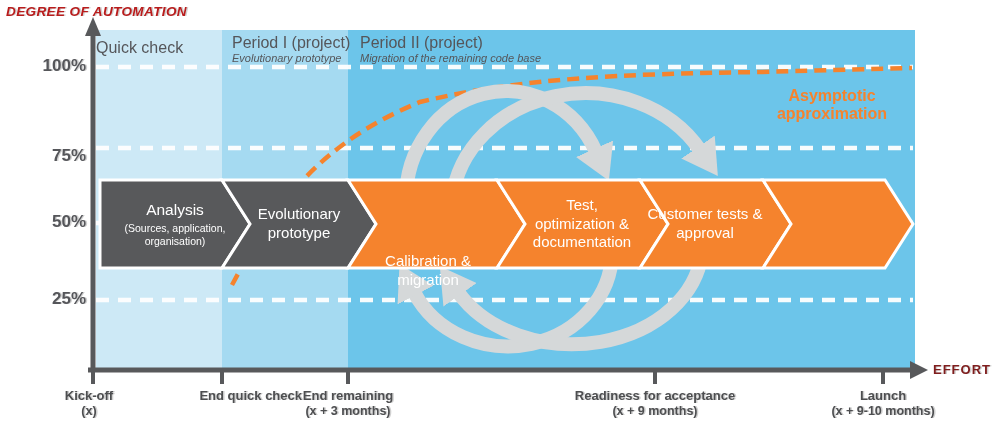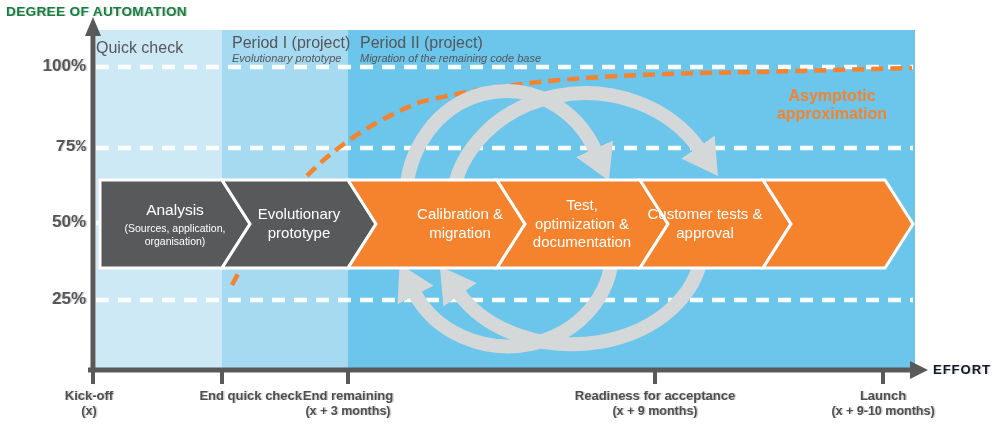--- a/index.html
+++ b/index.html
@@ -3,42 +3,42 @@
 <meta charset="utf-8">
 <style>
   html,body{margin:0;padding:0;background:#ffffff;}
   .stage{
     position:relative;width:1000px;height:426px;background:#ffffff;
     font-family:"Liberation Sans",sans-serif;color:#4d4e50;overflow:hidden;
   }
   .stage svg{position:absolute;left:0;top:0;}
   .lbl{position:absolute;line-height:1.2;}
   .ghost{text-shadow:1.5px 0 0 rgba(88,89,91,0.28);}
-  .axis-title{font-size:13.5px;font-weight:700;letter-spacing:0.4px;color:#15803d;}
+  .axis-title{font-size:13.5px;font-weight:700;letter-spacing:0.4px;color:#b91c1c;font-style:italic;}
   .ytick{width:62px;text-align:right;font-size:17px;font-weight:700;color:#55565a;}
   .zone-head{font-size:16px;color:#55565a;}
   .zone-sub{font-size:11px;font-style:italic;color:#55565a;}
   .zone-center{text-align:left;}
   .chev-lbl{
     position:absolute;top:180px;height:88px;display:flex;flex-direction:column;
     align-items:center;justify-content:center;text-align:center;color:#ffffff;
     font-size:15px;line-height:1.25;
   }
   .chev-main{font-size:15.5px;}
   .chev-sub{font-size:10.5px;line-height:1.25;margin-top:2px;}
   .annotation{
     width:180px;text-align:center;font-size:16px;font-weight:700;color:#f5832d;
     line-height:1.15;
   }
   .milestone{
     position:absolute;top:388px;text-align:center;font-size:13px;font-weight:700;
     color:#4d4e50;line-height:1.25;
   }
   .milestone .sub{font-size:12.5px;}
-  .effort{font-size:13px;font-weight:700;letter-spacing:1px;color:#0f172a;}
+  .effort{font-size:13px;font-weight:700;letter-spacing:1px;color:#7f1d1d;}
 </style>
 </head>
 <body>
 
 <div class="stage">
 
   <svg width="1000" height="426" viewBox="0 0 1000 426">
     <defs>
       <marker id="loopArrow" markerUnits="strokeWidth" markerWidth="2.6" markerHeight="2.9" refX="0.25" refY="1.45" orient="auto">
         <path d="M0,0 L2.5,1.45 L0,2.9 Z" fill="#d5d8d9"></path>
@@ -88,38 +88,38 @@
         <line x1="655" y1="371" x2="655" y2="384"></line>
         <line x1="883" y1="371" x2="883" y2="384"></line>
       </g>
     </g>
   </svg>
 
   <div class="lbl axis-title ghost" style="left:6px;top:4px;">DEGREE OF AUTOMATION</div>
   <div class="lbl effort ghost" style="left:933px;top:362px;">EFFORT</div>
 
   <div class="lbl ytick ghost" style="left:24px;top:56px;">100%</div>
-  <div class="lbl ytick ghost" style="left:24px;top:137px;font-family:Liberation Mono, monospace;">75%</div>
+  <div class="lbl ytick ghost" style="left:24px;top:146px;">75%</div>
   <div class="lbl ytick ghost" style="left:24px;top:212px;">50%</div>
   <div class="lbl ytick ghost" style="left:24px;top:289px;">25%</div>
 
   <div class="lbl zone-head zone-center" style="left:96px;top:38px;width:126px;">Quick check</div>
   <div class="lbl zone-head" style="left:232px;top:33px;">Period I (project)</div>
   <div class="lbl zone-sub" style="left:232px;top:52px;">Evolutionary prototype</div>
   <div class="lbl zone-head" style="left:360px;top:33px;">Period II (project)</div>
   <div class="lbl zone-sub" style="left:360px;top:52px;">Migration of the remaining code base</div>
 
   <div class="lbl annotation" style="left:742px;top:87px;">Asymptotic approximation</div>
 
   <div class="chev-lbl" style="left:110px;width:130px;">
     <span class="chev-main">Analysis</span>
     <span class="chev-sub">(Sources, application, organisation)</span>
   </div>
   <div class="chev-lbl" style="left:244px;width:110px;">Evolutionary prototype</div>
-  <div class="chev-lbl" style="left:400px;width:120px;">Calibration &amp; migration</div>
+  <div class="chev-lbl" style="left:368px;width:120px;margin-top:47px;">Calibration &amp; migration</div>
   <div class="chev-lbl" style="left:526px;width:112px;">Test, optimization &amp; documentation</div>
   <div class="chev-lbl" style="left:631px;width:130px;margin-left:9px;">Customer tests &amp; approval</div>
 
   <div class="milestone ghost" style="left:39px;width:100px;">
     <div>Kick-off</div>
     <div class="sub">(x)</div>
   </div>
   <div class="milestone ghost" style="left:142px;width:160px;text-align:right;">
     <div>End quick check</div>
   </div>

